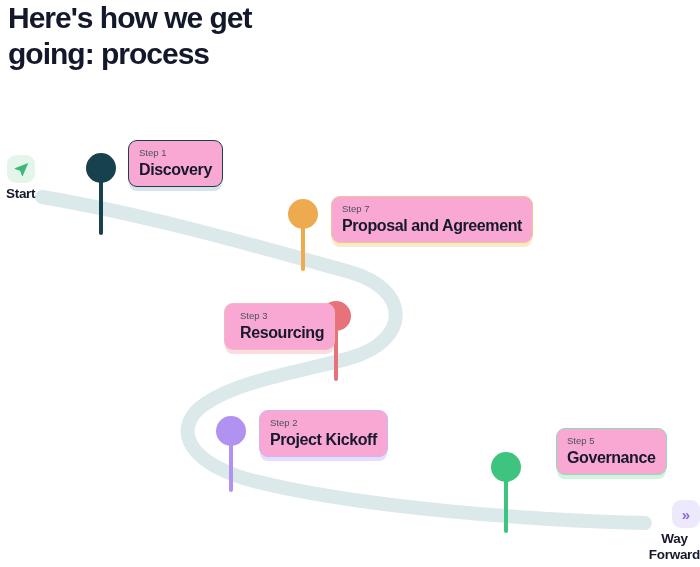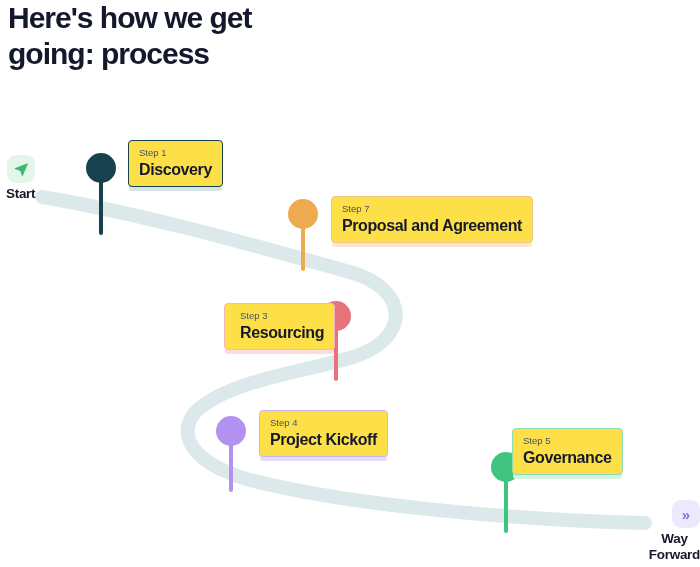--- a/index.html
+++ b/index.html
@@ -59,22 +59,22 @@
     position: absolute;
     left: 13px;
     top: 26px;
     width: 4px;
     border-radius: 2px;
   }
 
   
   .step-card {
     position: absolute;
-    background: #fde047;
-    border-radius: 4px;
+    background: #f9a8d4;
+    border-radius: 9px;
     border: 1.4px solid #cfd6de;
     padding: 6px 10px 7px 10px;
     box-shadow: 0 5px 0 -1px rgba(0,0,0,0.06);
   }
   .step-num {
     font-size: 9.5px;
     line-height: 12px;
     font-weight: 400;
     color: #4a5160;
     margin-bottom: 1px;
@@ -175,25 +175,25 @@
   </div>
 
   <div class="step-card" style="left:224px; top:303px; border-color:#f3b7bc;
               box-shadow: 0 5px 0 -1px #fbdcdf; padding-left: 15px;">
     <div class="step-num">Step 3</div>
     <div class="step-title">Resourcing</div>
   </div>
 
   <div class="step-card" style="left:259px; top:410px; border-color:#cbb5f5;
               box-shadow: 0 5px 0 -1px #e6dcfb;">
-    <div class="step-num">Step 4</div>
+    <div class="step-num">Step 2</div>
     <div class="step-title">Project Kickoff</div>
   </div>
 
-  <div class="step-card" style="left:512px; top:428px; border-color:#8fdcb3;
+  <div class="step-card" style="left:556px; top:428px; border-color:#8fdcb3;
               box-shadow: 0 5px 0 -1px #d3f2e0;">
     <div class="step-num">Step 5</div>
     <div class="step-title">Governance</div>
   </div>
 
   <div class="endpoint" style="left:6px; top:155px;">
     <div class="endpoint-badge" style="background:#e4f6ea;">
       <svg width="17" height="17" viewBox="0 0 24 24">
         <path d="M21.5 2.8 L2.6 10.1 a0.55 0.55 0 0 0 0.05 1.02 l7.2 2.5 a0.6 0.6 0 0 1 0.38 0.38 l2.5 7.2
                  a0.55 0.55 0 0 0 1.02 0.05 Z" fill="#3cb878"></path>

